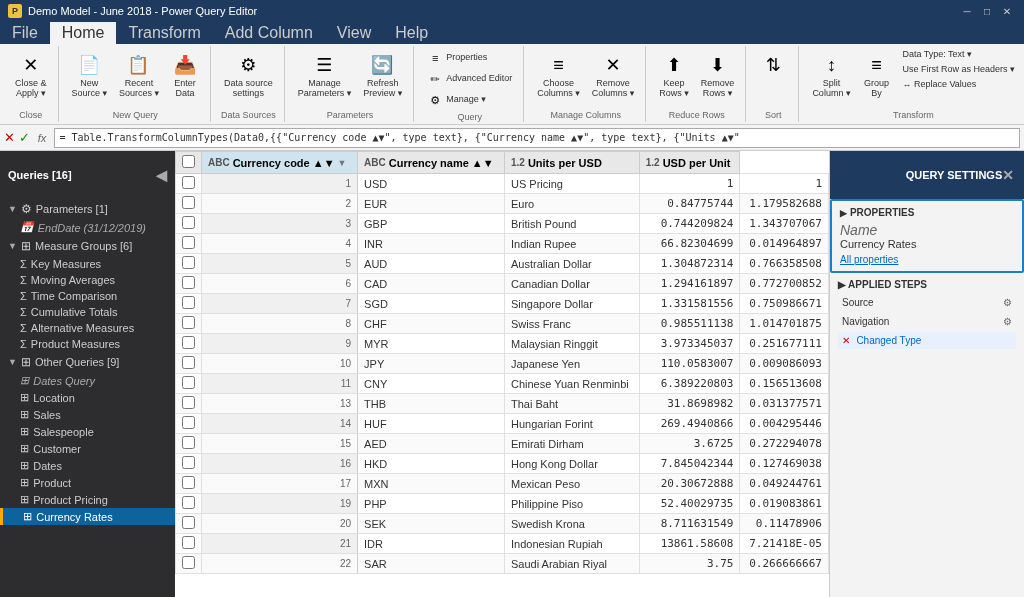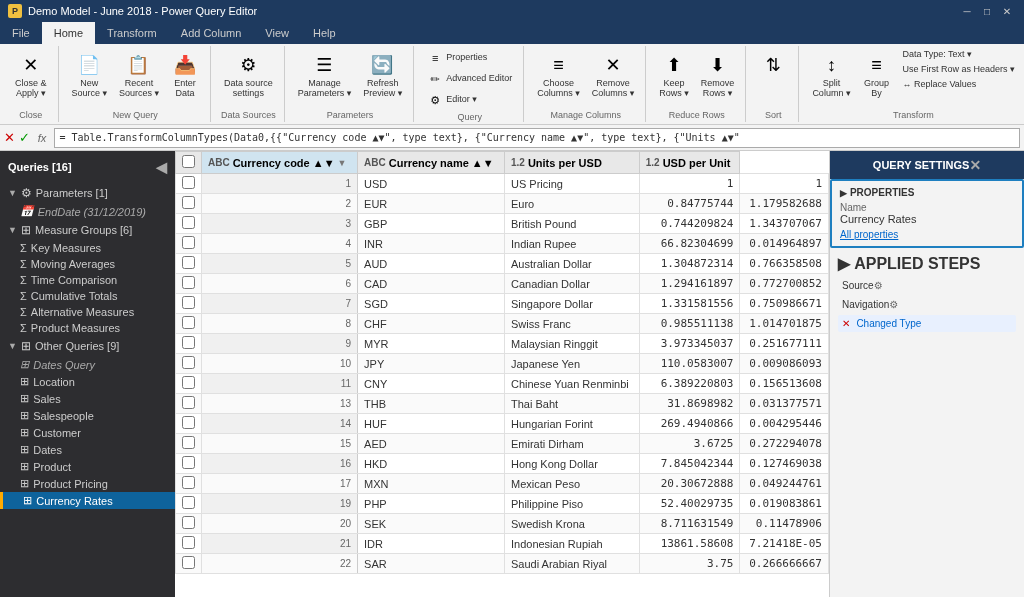--- a/index.html
+++ b/index.html
@@ -8,21 +8,21 @@
     
     .title-bar { height: 22px; background: #1e3a5f; display: flex; align-items: center; justify-content: space-between; padding: 0 8px; color: #fff; font-size: 11px; }
     .title-bar-left { display: flex; align-items: center; gap: 6px; }
     .title-bar-icon { width: 14px; height: 14px; background: #f0c040; border-radius: 2px; display: flex; align-items: center; justify-content: center; font-size: 9px; font-weight: bold; color: #333; }
     .title-bar-right { display: flex; gap: 2px; }
     .title-btn { width: 18px; height: 16px; display: flex; align-items: center; justify-content: center; font-size: 10px; color: #ccc; cursor: pointer; }
 
     
     .ribbon { background: #f3f3f3; border-bottom: 1px solid #ccc; }
     .ribbon-tabs { display: flex; background: #1e3a5f; height: 22px; }
-    .ribbon-tab { padding: 0 12px; color: #ccc; font-size: 11px; display: flex; align-items: center; cursor: pointer; }
+    .ribbon-tab { padding: 0 12px; color: #ccc; font-size: 16px; display: flex; align-items: center; cursor: pointer; }
     .ribbon-tab.active { background: #f3f3f3; color: #333; }
     .ribbon-content { display: flex; align-items: stretch; padding: 2px 4px; height: 80px; gap: 2px; }
     .ribbon-group { display: flex; flex-direction: column; align-items: center; border-right: 1px solid #ccc; padding: 2px 6px; min-width: fit-content; }
     .ribbon-group-buttons { display: flex; align-items: flex-start; gap: 2px; flex: 1; }
     .ribbon-group-label { font-size: 9px; color: #666; margin-top: 2px; text-align: center; }
     .ribbon-btn { display: flex; flex-direction: column; align-items: center; justify-content: flex-start; padding: 2px 4px; cursor: pointer; border: 1px solid transparent; border-radius: 2px; min-width: 32px; }
     .ribbon-btn-icon { width: 28px; height: 28px; display: flex; align-items: center; justify-content: center; font-size: 18px; }
     .ribbon-btn-label { font-size: 9px; color: #333; text-align: center; line-height: 1.1; }
     .ribbon-btn-small { flex-direction: row; min-width: unset; padding: 1px 4px; gap: 3px; align-items: center; }
     .ribbon-btn-small .ribbon-btn-icon { width: 16px; height: 16px; font-size: 13px; }
@@ -32,21 +32,21 @@
     .formula-check { color: #090; cursor: pointer; font-size: 13px; }
     .formula-x { color: #c00; cursor: pointer; font-size: 13px; }
     .formula-fx { color: #666; font-size: 11px; font-style: italic; padding: 0 4px; }
     .formula-input { flex: 1; background: white; border: 1px solid #aaa; height: 20px; padding: 0 4px; font-size: 10px; color: #333; font-family: 'Consolas', monospace; }
 
     
     .main-layout { display: flex; height: calc(597px - 22px - 102px - 26px); }
 
     
     .sidebar { width: 175px; background: #2d2d30; color: #ccc; overflow-y: auto; flex-shrink: 0; font-size: 11px; }
-    .sidebar-header { display: flex; justify-content: space-between; align-items: center; padding: 8px 8px; font-size: 11px; font-weight: bold; color: #fff; }
+    .sidebar-header { display: flex; justify-content: space-between; align-items: center; padding: 16px 8px; font-size: 11px; font-weight: bold; color: #fff; }
     .sidebar-collapse { cursor: pointer; color: #aaa; font-size: 14px; }
     .sidebar-group { }
     .sidebar-group-header { display: flex; align-items: center; padding: 3px 8px; cursor: pointer; gap: 4px; color: #ccc; }
     .sidebar-item { display: flex; align-items: center; padding: 2px 8px 2px 20px; cursor: pointer; gap: 4px; color: #ccc; }
     .sidebar-item.active { background: #0e639c; color: #fff; }
     .sidebar-item.italic { font-style: italic; color: #aaa; }
     .expand-arrow { font-size: 9px; color: #aaa; }
     .group-icon { font-size: 12px; }
     .item-icon { font-size: 11px; }
 
@@ -59,32 +59,32 @@
     table td { border: 1px solid #e0e0e0; padding: 2px 6px; white-space: nowrap; color: #333; }
     table tr:nth-child(even) td { background: #fafafa; }
     .row-num { background: #f0f0f0; border-right: 1px solid #ccc; color: #666; text-align: right; min-width: 28px; font-size: 10px; }
     .col-header-content { display: flex; align-items: center; gap: 3px; }
     .col-type-icon { font-size: 10px; color: #555; }
     .filter-icon { font-size: 9px; color: #777; cursor: pointer; }
     .num-cell { text-align: right; font-family: monospace; }
 
     
     .query-panel { width: 195px; background: #f3f3f3; border-left: 1px solid #ccc; display: flex; flex-direction: column; flex-shrink: 0; }
-    .query-panel-header { background: #1e3a5f; color: white; padding: 6px 10px; font-size: 11px; font-weight: bold; display: flex; justify-content: center; align-items: center; }
+    .query-panel-header { background: #1e3a5f; color: white; padding: 16px 10px; font-size: 11px; font-weight: bold; display: flex; justify-content: flex-end; align-items: center; }
     .query-panel-close { cursor: pointer; color: #aaa; font-size: 14px; }
     .panel-section { padding: 6px 8px; border-bottom: 1px solid #ccc; }
     .panel-section-title { font-size: 10px; font-weight: bold; color: #333; margin-bottom: 4px; display: flex; align-items: center; gap: 3px; }
     .panel-section-title .arrow { font-size: 9px; }
     .prop-row { margin-bottom: 3px; }
-    .prop-label { font-size: 10px; color: #666; }
+    .prop-label { font-size: 14px; color: #666; font-style: italic; }
     .prop-value { font-size: 11px; color: #333; font-weight: 500; }
     .all-properties { font-size: 10px; color: #0066cc; cursor: pointer; text-decoration: underline; margin-top: 4px; }
     .applied-steps { padding: 6px 8px; }
-    .steps-title { font-size: 16px; font-weight: bold; color: #333; margin-bottom: 4px; }
-    .step-item { display: flex; align-items: center; padding: 3px 4px; border-radius: 2px; margin-bottom: 2px; cursor: pointer; }
+    .steps-title { font-size: 10px; font-weight: bold; color: #333; margin-bottom: 4px; }
+    .step-item { display: flex; align-items: center; justify-content: space-between; padding: 3px 4px; border-radius: 2px; margin-bottom: 2px; cursor: pointer; }
     .step-name { font-size: 10px; color: #333; display: flex; align-items: center; gap: 3px; }
     .step-name.active { color: #0066cc; }
     .step-gear { font-size: 10px; color: #666; cursor: pointer; }
 
     
     .properties-box { border: 2px solid #1e7fc0; border-radius: 2px; }
 
     
     ::-webkit-scrollbar { width: 8px; height: 8px; }
     ::-webkit-scrollbar-track { background: #f0f0f0; }
@@ -176,21 +176,21 @@
         <div class="ribbon-btn ribbon-btn-small">
           <div class="ribbon-btn-icon" style="font-size:11px;">≡</div>
           <div class="ribbon-btn-label">Properties</div>
         </div>
         <div class="ribbon-btn ribbon-btn-small">
           <div class="ribbon-btn-icon" style="font-size:11px;">✏</div>
           <div class="ribbon-btn-label">Advanced Editor</div>
         </div>
         <div class="ribbon-btn ribbon-btn-small">
           <div class="ribbon-btn-icon" style="font-size:11px;">⚙</div>
-          <div class="ribbon-btn-label">Editor ▾</div>
+          <div class="ribbon-btn-label">Manage ▾</div>
         </div>
       </div>
       <div class="ribbon-group-label">Query</div>
     </div>
 
     <div class="ribbon-group">
       <div class="ribbon-group-buttons">
         <div class="ribbon-btn">
           <div class="ribbon-btn-icon">≡</div>
           <div class="ribbon-btn-label">Choose<br>Columns ▾</div>

